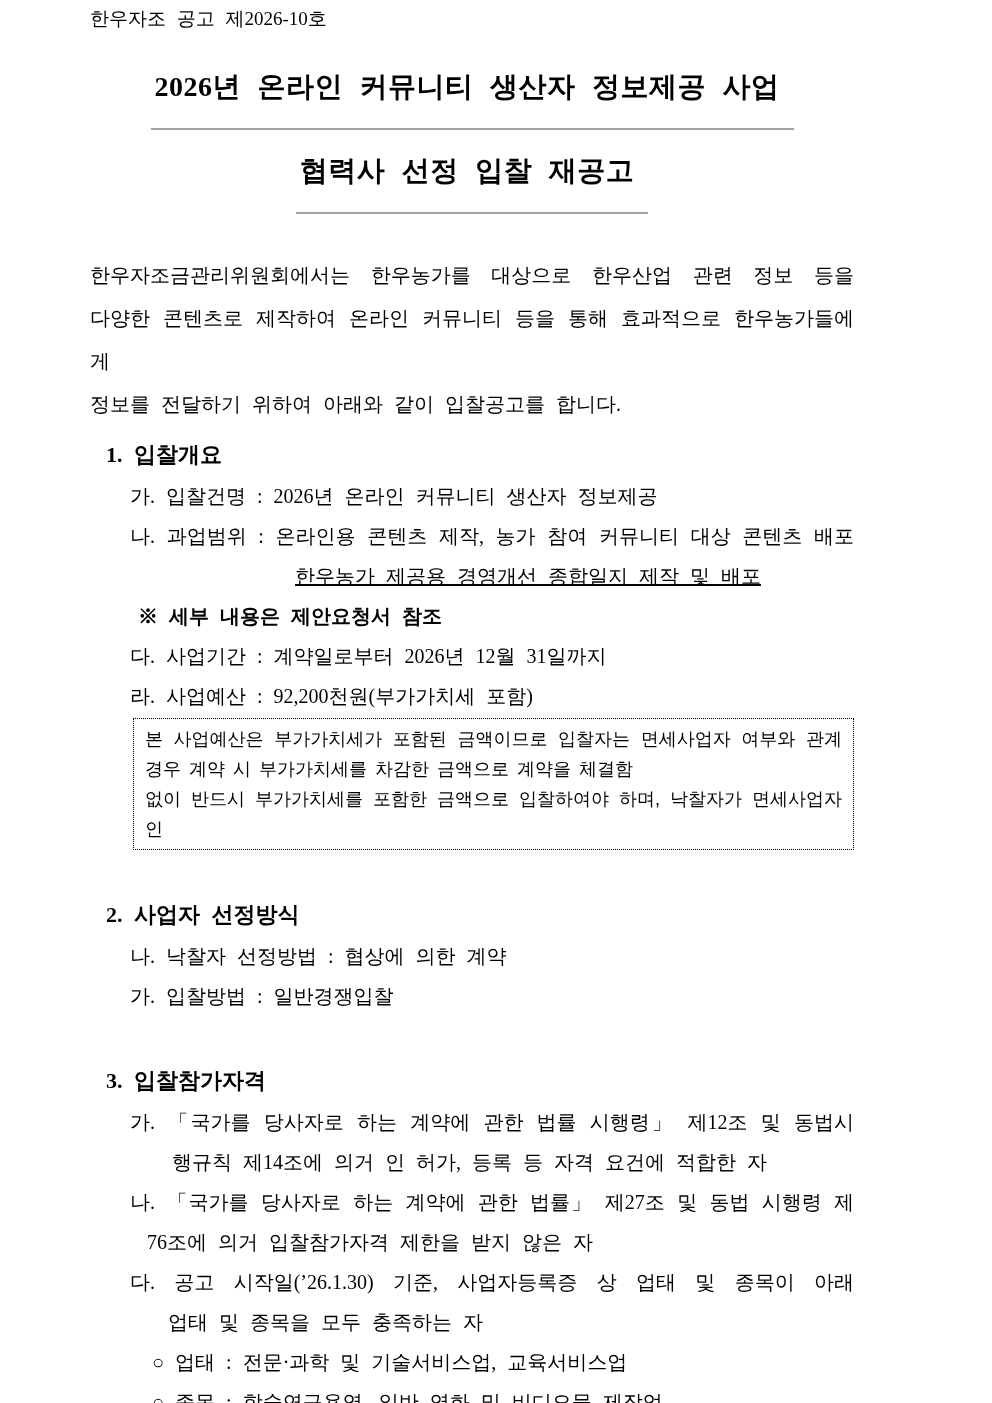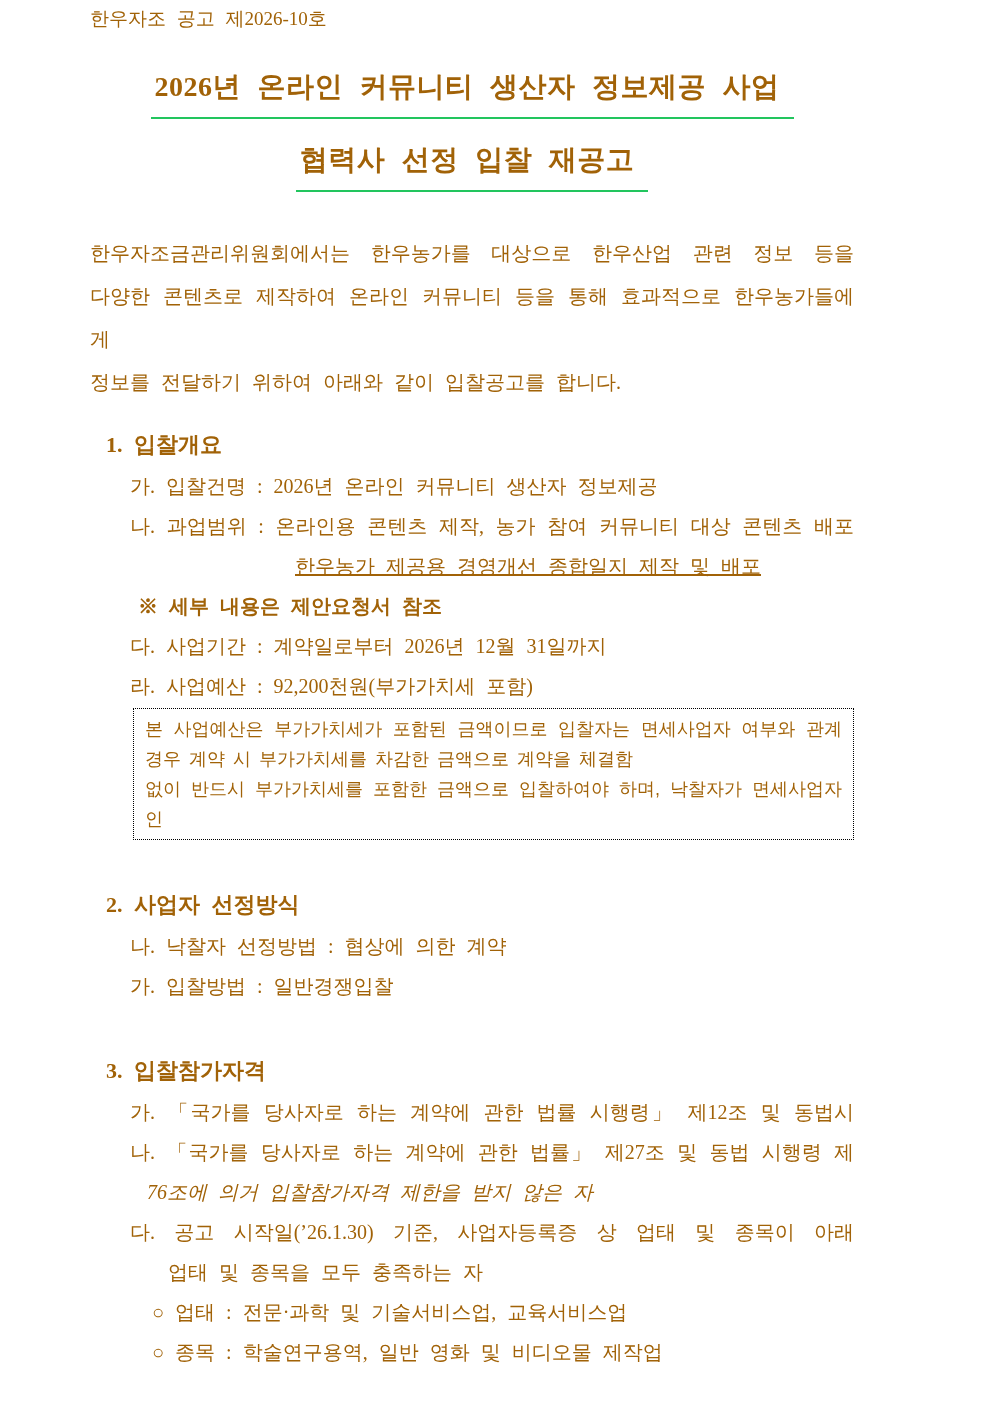--- a/index.html
+++ b/index.html
@@ -2,21 +2,21 @@
 <html lang="ko"><head>
 <meta charset="utf-8">
 <style>
   html, body { margin: 0; padding: 0; background: #ffffff; }
   .page {
     position: relative;
     width: 941px;
     height: 1403px;
     box-sizing: border-box;
     background: #ffffff;
-    color: #a16207;
+    color: #000000;
     padding: 6px 87px 0 90px;
     font-family: "Liberation Serif", "DejaVu Serif", serif;
     overflow: hidden;
     border-radius: 12px;
   }
   .doc-number {
     font-size: 19px;
     line-height: 26px;
     word-spacing: 6px;
   }
@@ -24,49 +24,49 @@
     margin-top: 36px;
     text-align: center;
   }
   .title-line { margin-bottom: 22px; }
   .title-underline {
     display: inline-block;
     font-size: 28px;
     font-weight: bold;
     word-spacing: 9px;
     letter-spacing: 0.5px;
-    border-bottom: 2px solid #22c55e;
-    padding: 0 14px 11px 4px;
+    border-bottom: 2px solid #a3a3a3;
+    padding: 0 14px 22px 4px;
   }
   .intro { margin-top: 40px; }
   .intro .body-line { line-height: 43px; }
   .body-line {
     font-size: 20px;
     line-height: 40px;
     word-spacing: 6px;
   }
   .stretch {
     text-align: justify;
     text-align-last: justify;
   }
   .bold { font-weight: bold; }
   .section { margin-top: 44px; }
-  .section:first-child { margin-top: 20px; }
+  .section:first-child { margin-top: 8px; }
   .section-heading {
     font-size: 22px;
     font-weight: bold;
     line-height: 42px;
     padding-left: 16px;
     word-spacing: 6px;
   }
   .ind-item       { padding-left: 40px; }
   .ind-value-cont { padding-left: 205px; text-decoration: underline; }
   .ind-note       { padding-left: 48px; }
   .ind-cont-a     { padding-left: 82px; }
-  .ind-cont-b     { padding-left: 57px; font-style: italic; }
+  .ind-cont-b     { padding-left: 57px; }
   .ind-cont-c     { padding-left: 78px; }
   .ind-circle     { padding-left: 62px; }
   .note-box {
     box-sizing: border-box;
     border: 1px dotted #000;
     margin: 2px 0 0 43px;
     padding: 5px 11px;
     font-family: "Liberation Sans", "DejaVu Sans", sans-serif;
     font-size: 18px;
   }
@@ -112,20 +112,21 @@
         </div>
       </section>
       <section class="section">
         <div class="section-heading">2. 사업자 선정방식</div>
         <div class="body-line ind-item">나. 낙찰자 선정방법 : 협상에 의한 계약</div>
         <div class="body-line ind-item">가. 입찰방법 : 일반경쟁입찰</div>
       </section>
       <section class="section">
         <div class="section-heading">3. 입찰참가자격</div>
         <div class="body-line ind-item stretch">가. 「국가를 당사자로 하는 계약에 관한 법률 시행령」 제12조 및 동법시</div>
+        <div class="body-line ind-cont-a">행규칙 제14조에 의거 인 허가, 등록 등 자격 요건에 적합한 자</div>
         <div class="body-line ind-item stretch">나. 「국가를 당사자로 하는 계약에 관한 법률」 제27조 및 동법 시행령 제</div>
         <div class="body-line ind-cont-b">76조에 의거 입찰참가자격 제한을 받지 않은 자</div>
         <div class="body-line ind-item stretch">다. 공고 시작일(’26.1.30) 기준, 사업자등록증 상 업태 및 종목이 아래</div>
         <div class="body-line ind-cont-c">업태 및 종목을 모두 충족하는 자</div>
         <div class="body-line ind-circle">○ 업태 : 전문·과학 및 기술서비스업, 교육서비스업</div>
         <div class="body-line ind-circle">○ 종목 : 학술연구용역, 일반 영화 및 비디오물 제작업</div>
       </section>
       <section class="section">
         <div class="section-heading">4. 입찰일정</div>
       </section>

